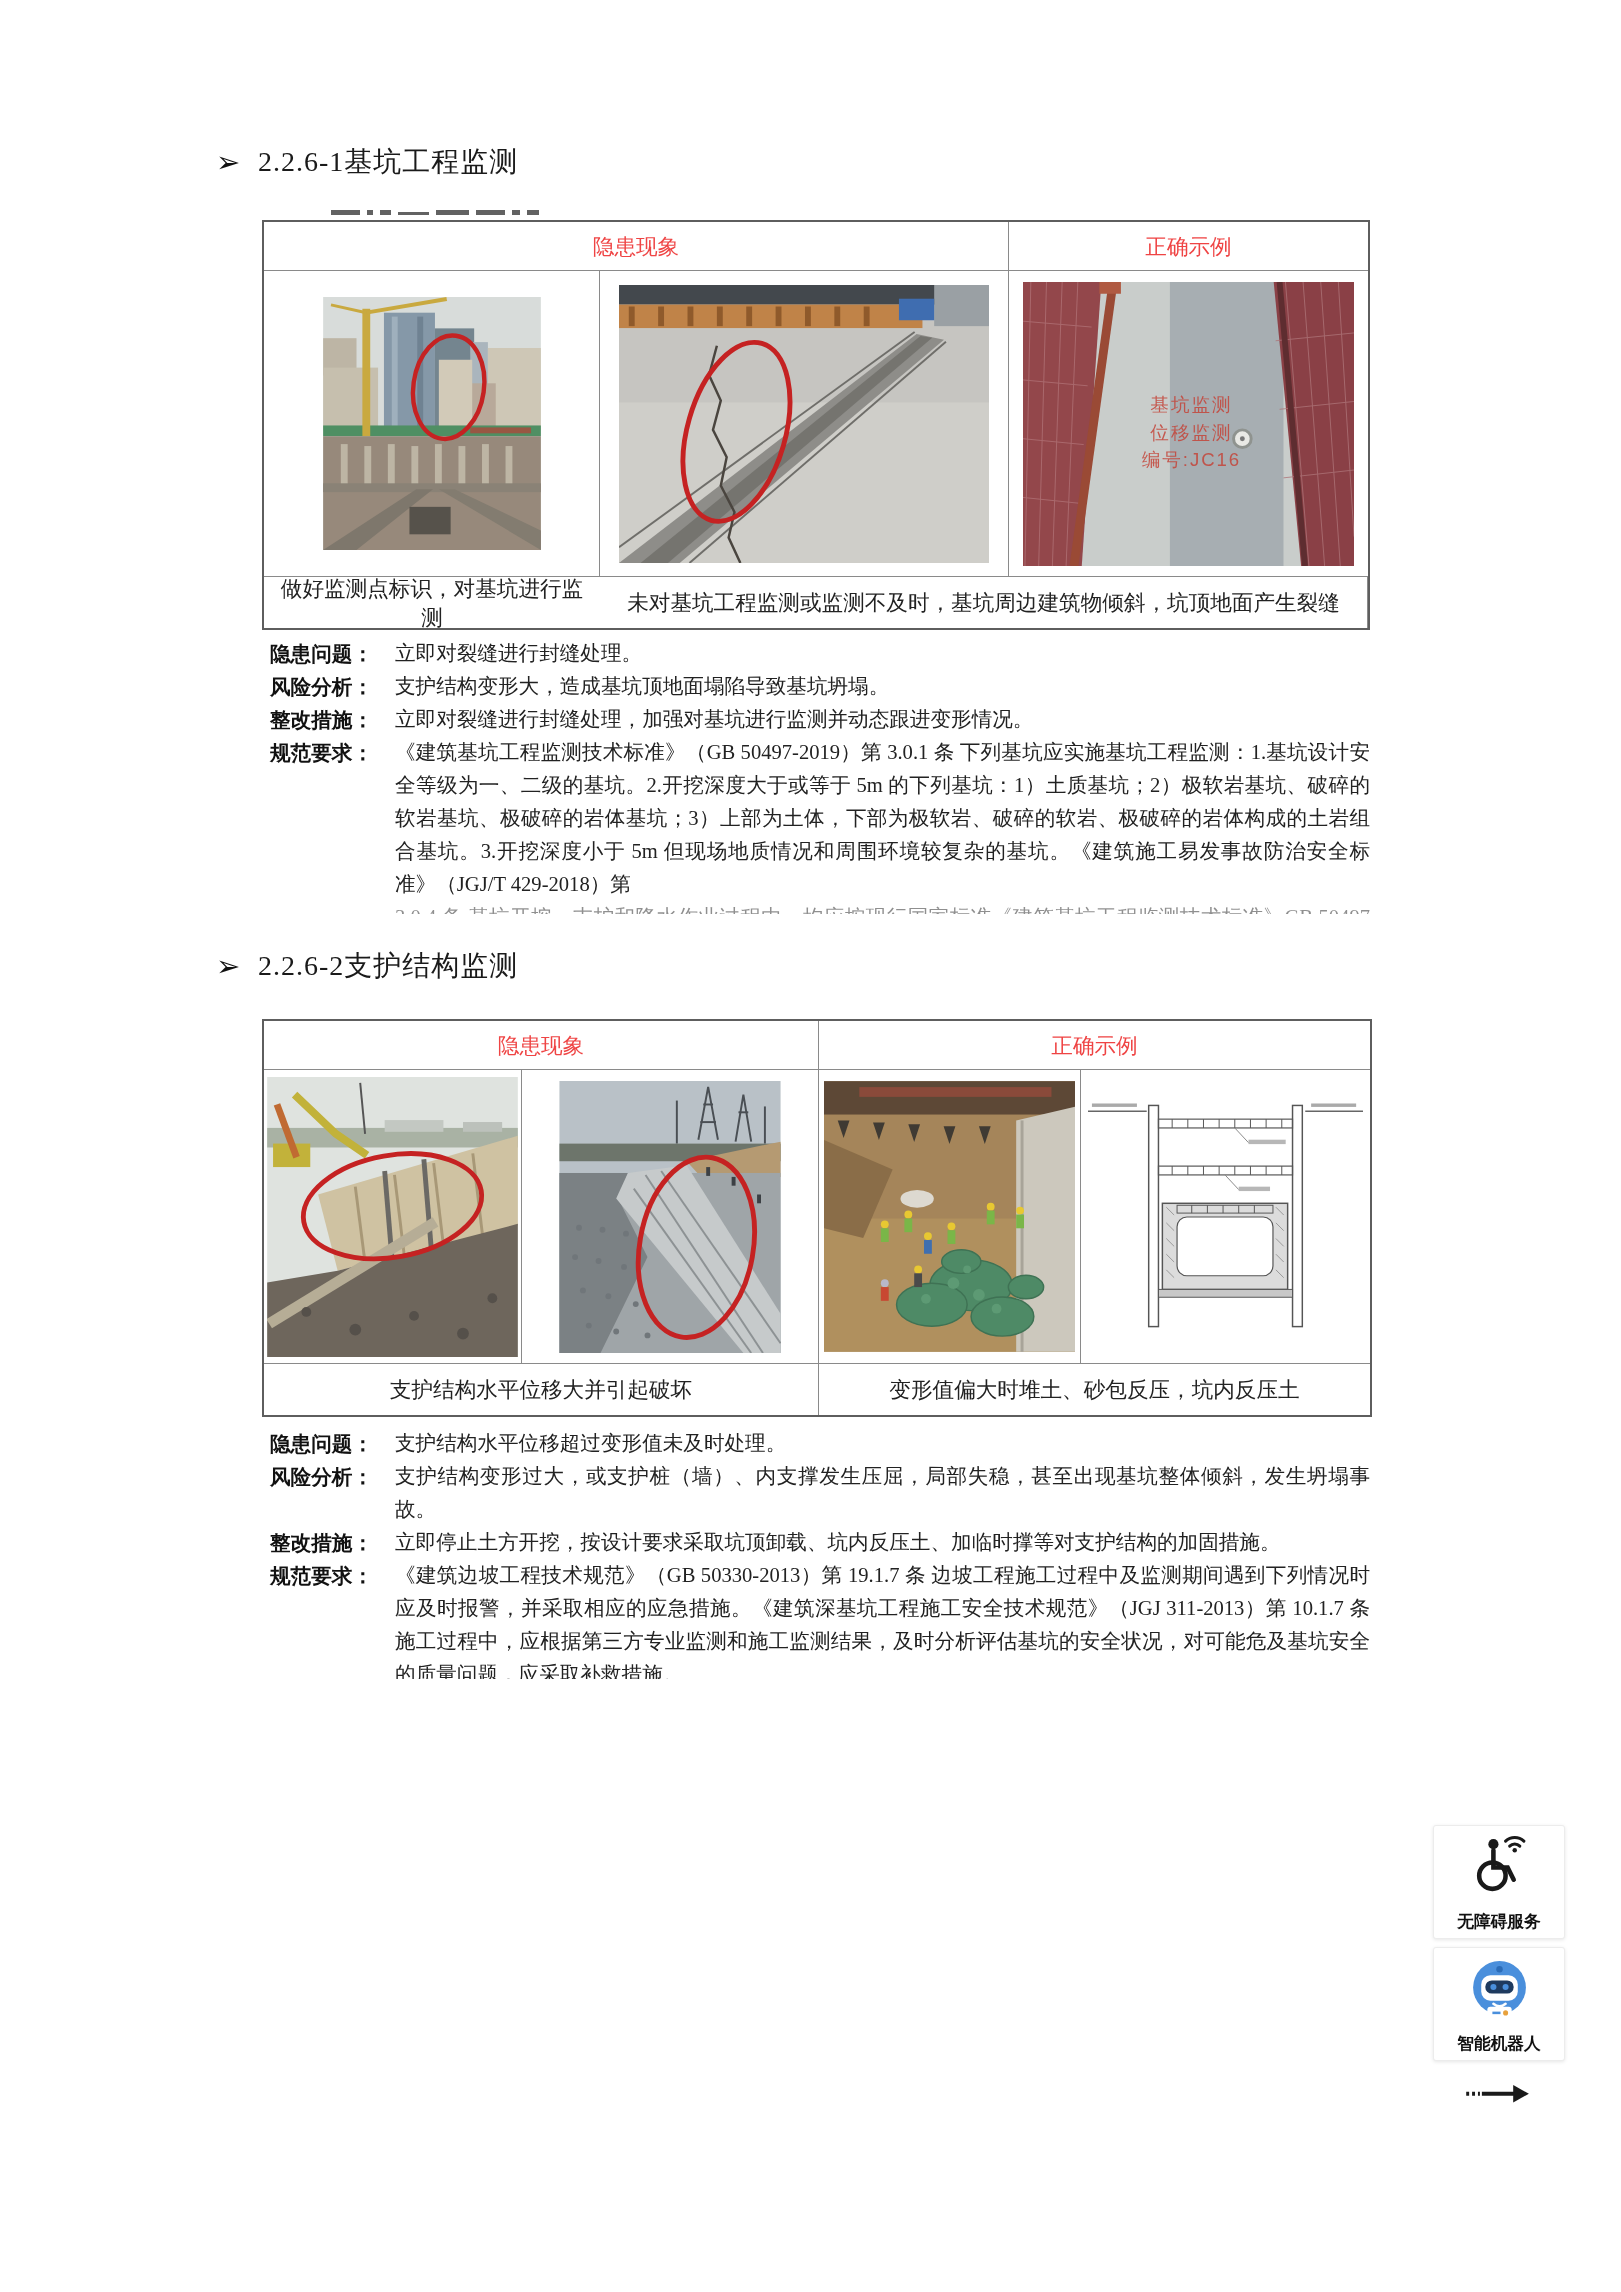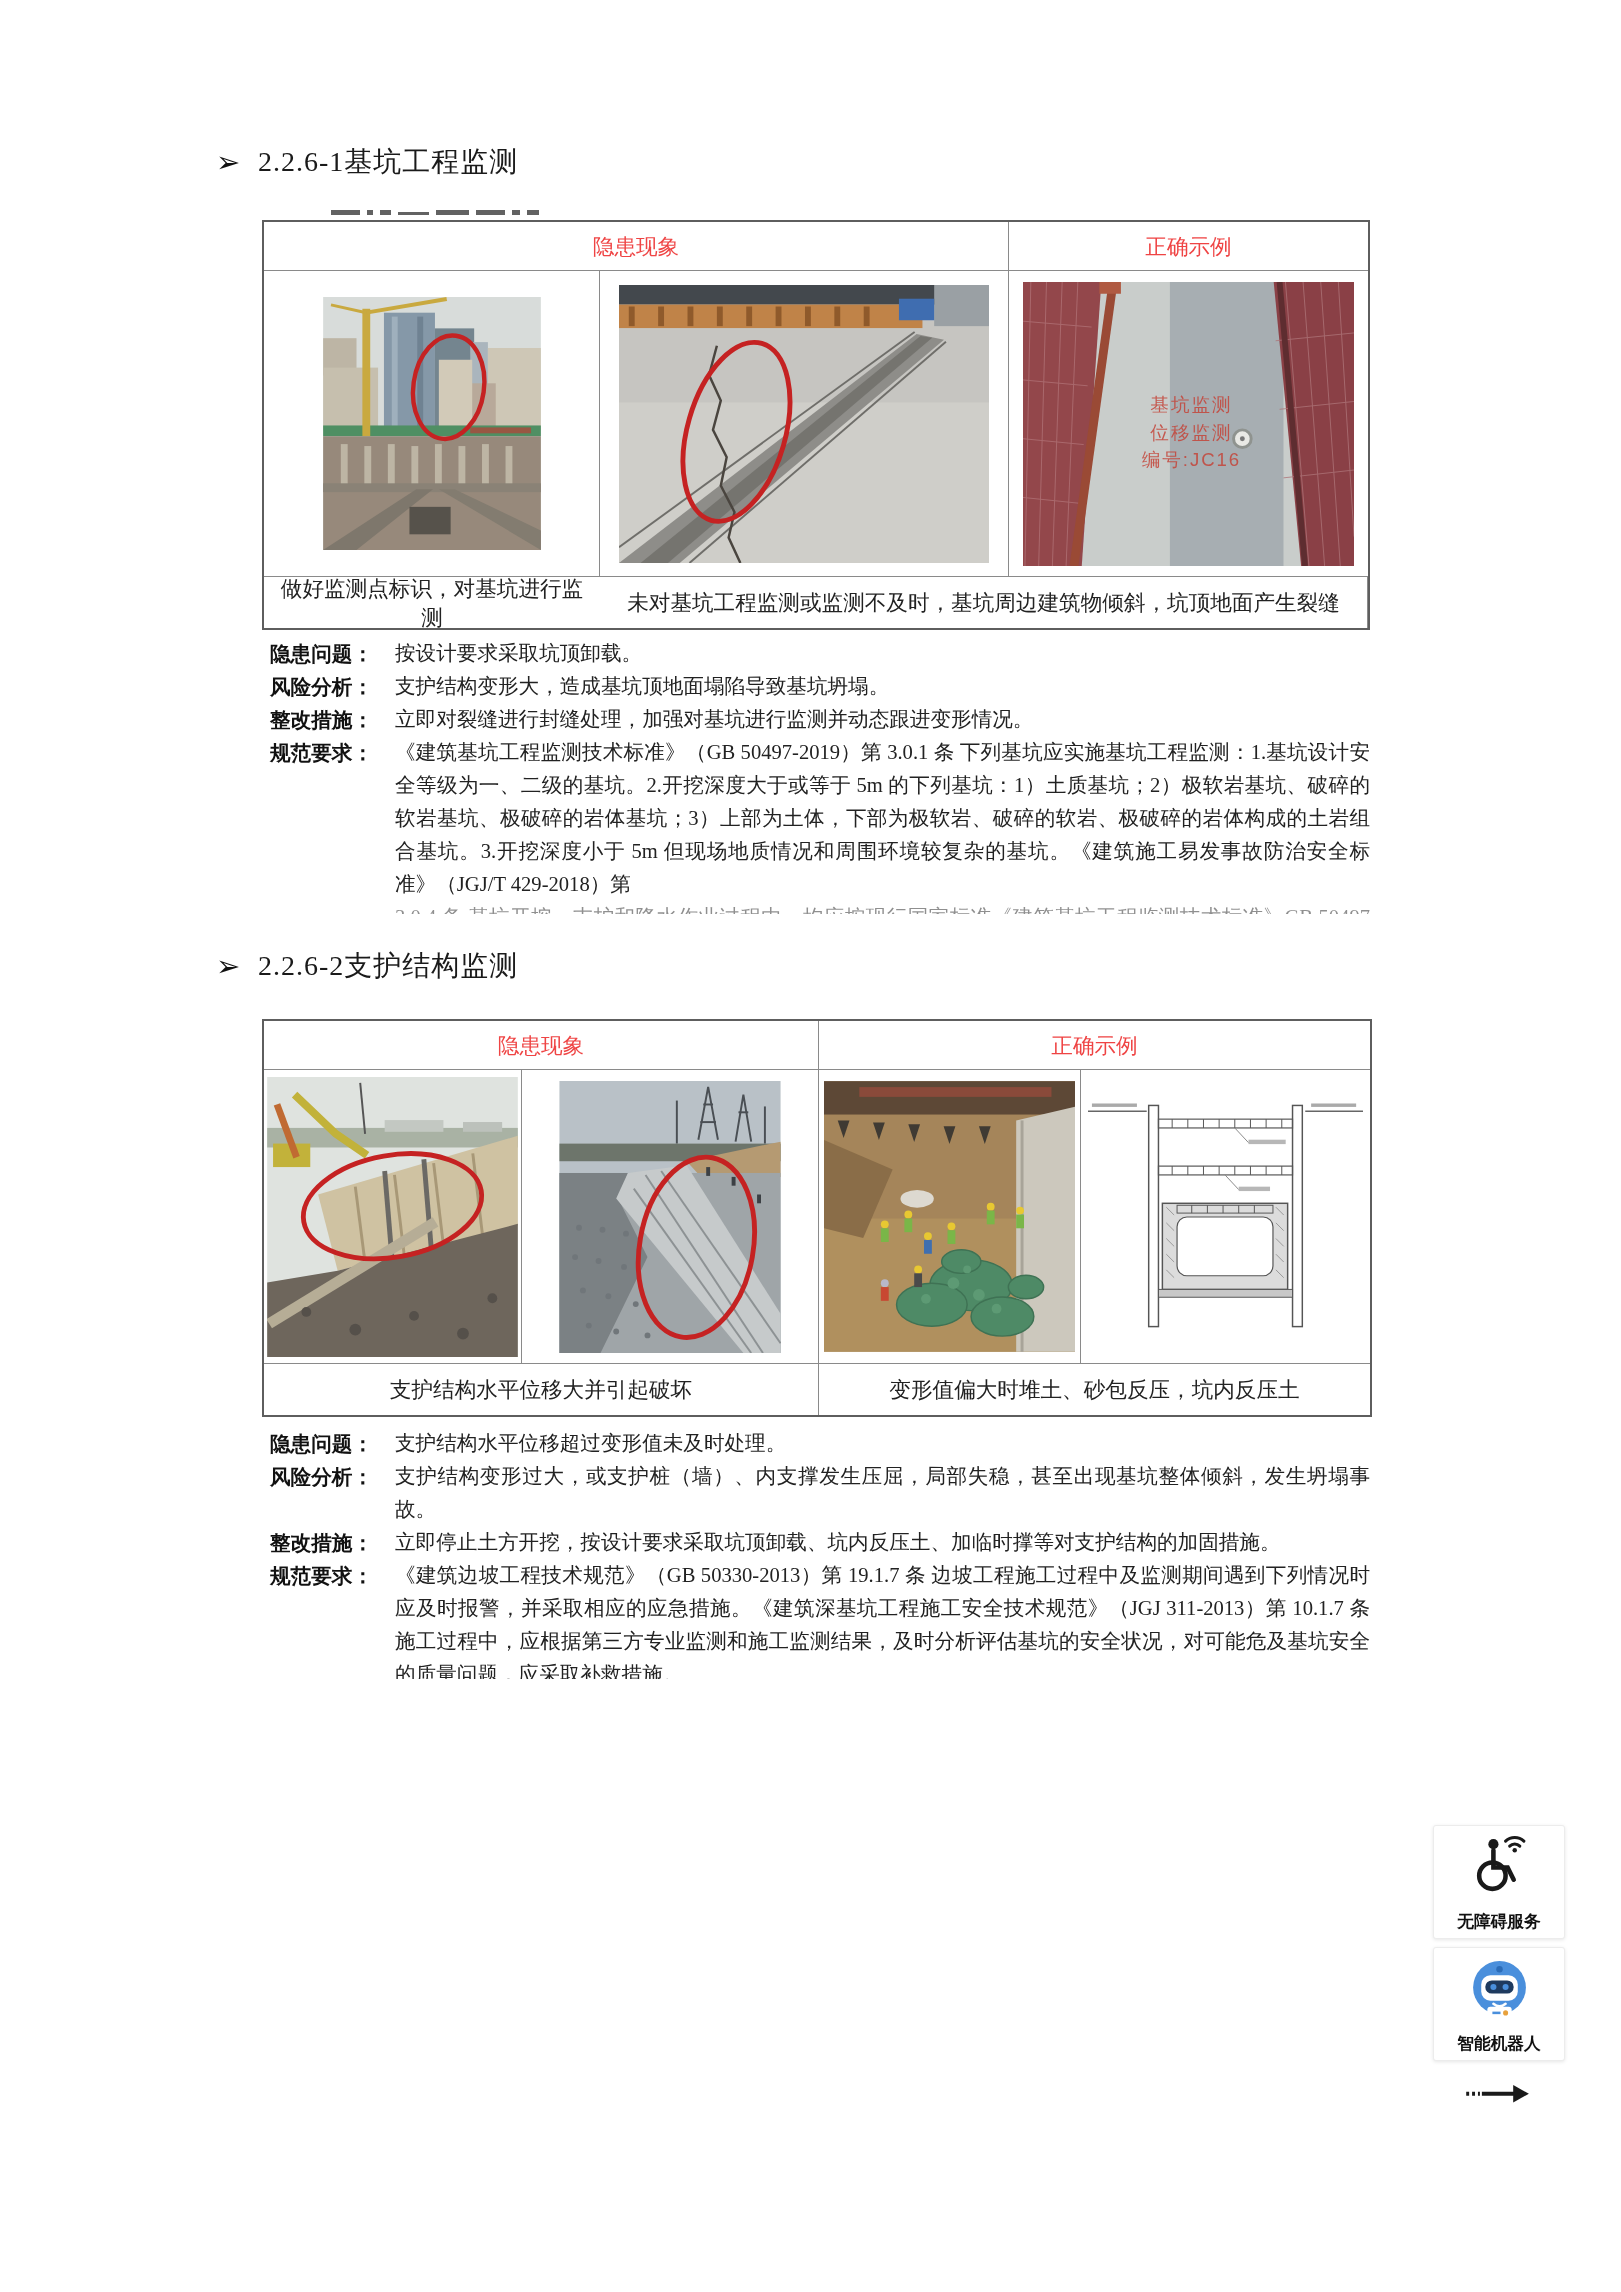--- a/index.html
+++ b/index.html
@@ -175,21 +175,21 @@
       </svg>
     </div>
 
     <div class="cell ccell last-col last-row">做好监测点标识，对基坑进行监测</div>
     <div class="cell ccell span2 last-row">未对基坑工程监测或监测不及时，基坑周边建筑物倾斜，坑顶地面产生裂缝</div>
   </div>
 
   <div class="abs tblock" style="left:270px;top:637px;">
     <div class="tb-item">
       <span class="tb-label">隐患问题：</span>
-      <div class="tb-text">按设计要求采取坑顶卸载。</div>
+      <div class="tb-text">立即对裂缝进行封缝处理。</div>
     </div>
     <div class="tb-item">
       <span class="tb-label">风险分析：</span>
       <div class="tb-text">支护结构变形大，造成基坑顶地面塌陷导致基坑坍塌。</div>
     </div>
     <div class="tb-item">
       <span class="tb-label">整改措施：</span>
       <div class="tb-text">立即对裂缝进行封缝处理，加强对基坑进行监测并动态跟进变形情况。</div>
     </div>
     <div class="tb-item">

